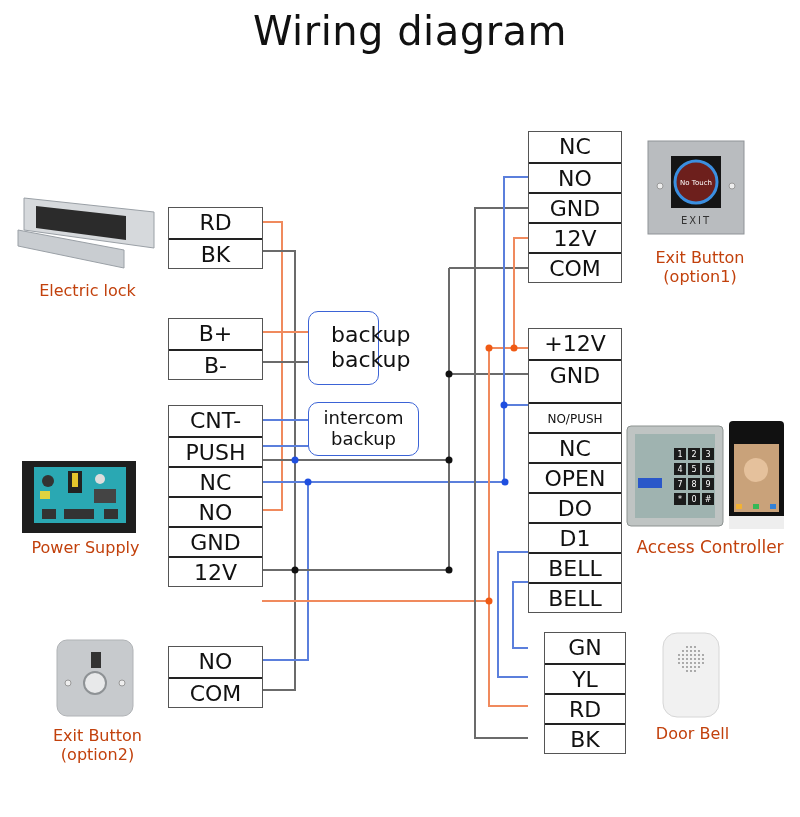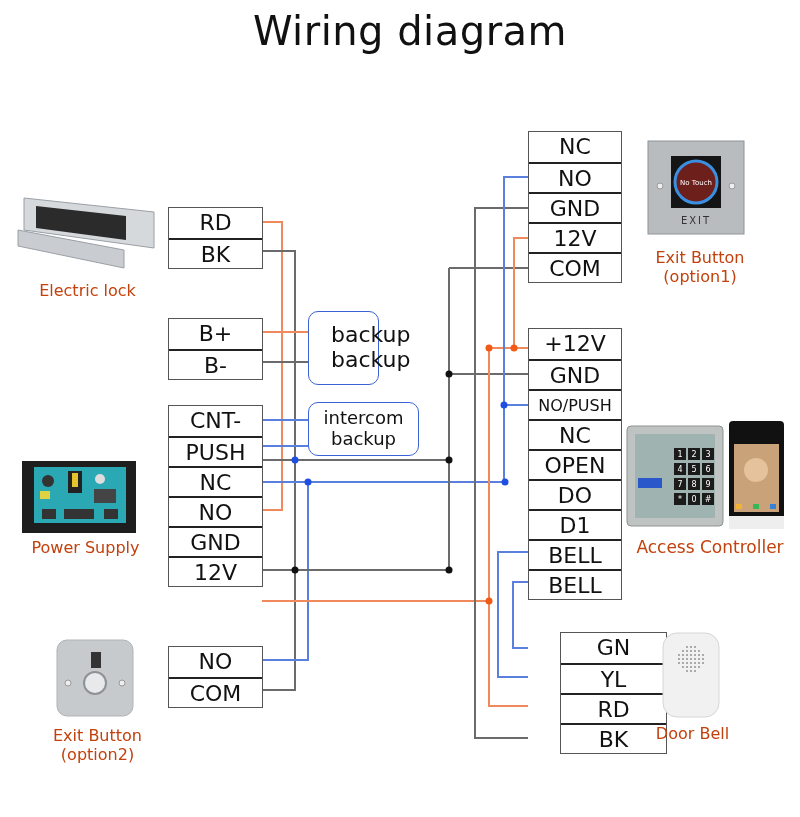--- a/index.html
+++ b/index.html
@@ -5,21 +5,21 @@
   html, body { margin: 0; padding: 0; background: #ffffff; }
   body { width: 800px; height: 817px; position: relative; overflow: hidden;
          font-family: "DejaVu Sans", "Liberation Sans", sans-serif; color: #111; }
   .title { position: absolute; left: 0; top: 8px; width: 820px; text-align: center;
            font-size: 40px; font-weight: 500; letter-spacing: 0.5px; }
   #wires { position: absolute; left: 0; top: 0; }
   .tb { position: absolute; border: 1.5px solid #555; background: #fff; box-sizing: border-box; }
   .tb .cell { box-sizing: border-box; height: 30px; line-height: 30px; text-align: center;
               font-size: 22px; border-top: 2px solid #222; }
   .tb .cell:first-child { border-top: none; }
-  .tb .cell.small { font-size: 16px; }
+  .tb .cell.small { font-size: 12px; margin-top: 13px; }
   .label-box { position: absolute; border: 1.5px solid #3b63d6; border-radius: 10px; background: #fff;
                text-align: center; box-sizing: border-box; }
   .device-label { position: absolute; text-align: center; font-size: 16px; line-height: 19px; color: #c2410c; }
   .dev { position: absolute; }
 </style>
 </head>
 <body>
 
 <div class="title">Wiring diagram</div>
 
@@ -214,21 +214,21 @@
   <rect x="1" y="1" width="55" height="108" rx="4" fill="#111"></rect>
   <rect x="6" y="24" width="45" height="68" fill="#c9a27a"></rect>
   <circle cx="28" cy="50" r="12" fill="#e5c19c"></circle>
   <rect x="8" y="84" width="6" height="5" fill="#f2b233"></rect>
   <rect x="25" y="84" width="6" height="5" fill="#35b956"></rect>
   <rect x="42" y="84" width="6" height="5" fill="#3481d6"></rect>
   <rect x="1" y="96" width="55" height="13" fill="#eee"></rect>
 </svg>
 <div class="device-label" style="left:630px;top:538px;width:160px;font-size:17px">Access Controller</div>
 
-<div class="tb" style="left:560px;top:632px;width:107px">
+<div class="tb" style="left:544px;top:632px;width:82px">
   <div class="cell">GN</div>
   <div class="cell">YL</div>
   <div class="cell">RD</div>
   <div class="cell">BK</div>
 </div>
 <svg class="dev" style="left:661px;top:631px" width="60" height="88">
   <rect x="2" y="2" width="56" height="84" rx="14" fill="#f1f1f1" stroke="#d6d6d6"></rect>
   <g id="bell-grille" fill="#888">
       <circle cx="26" cy="16" r="0.9"></circle>
       <circle cx="30" cy="16" r="0.9"></circle>

